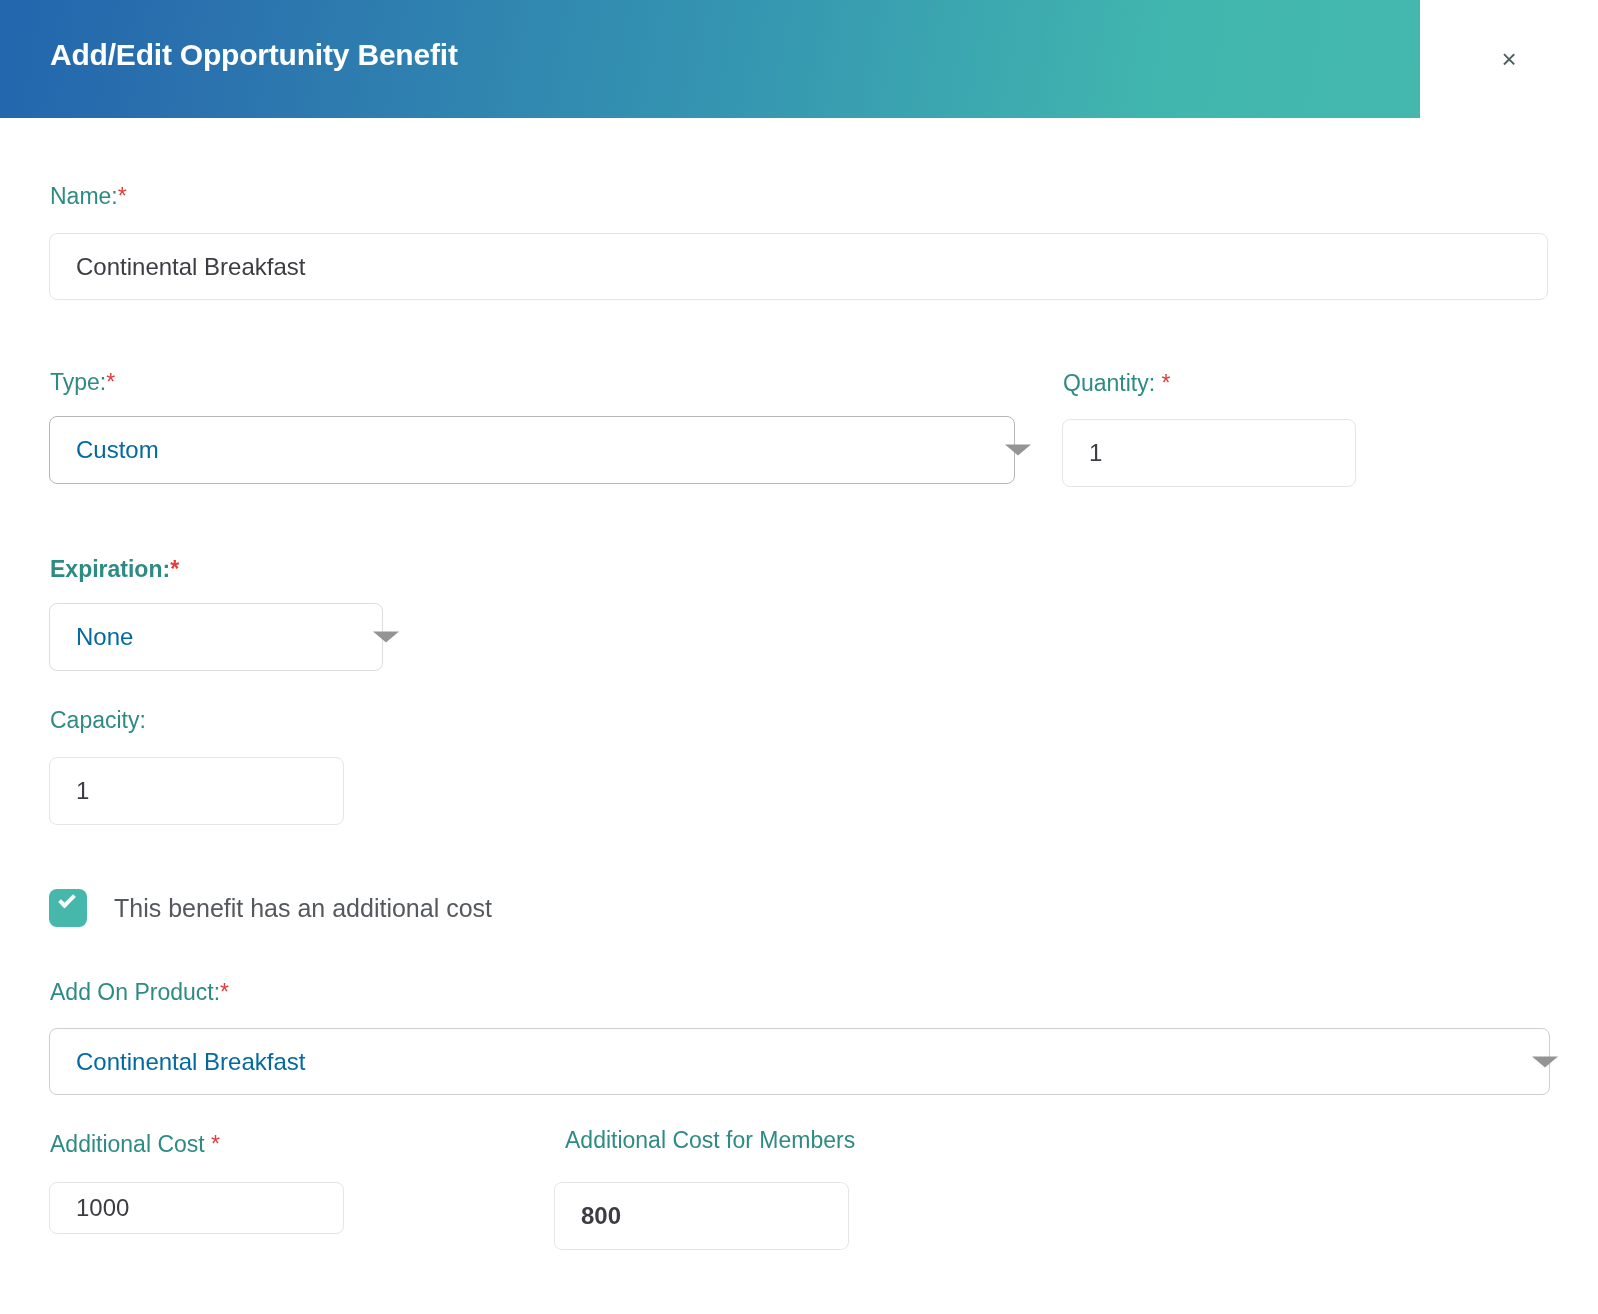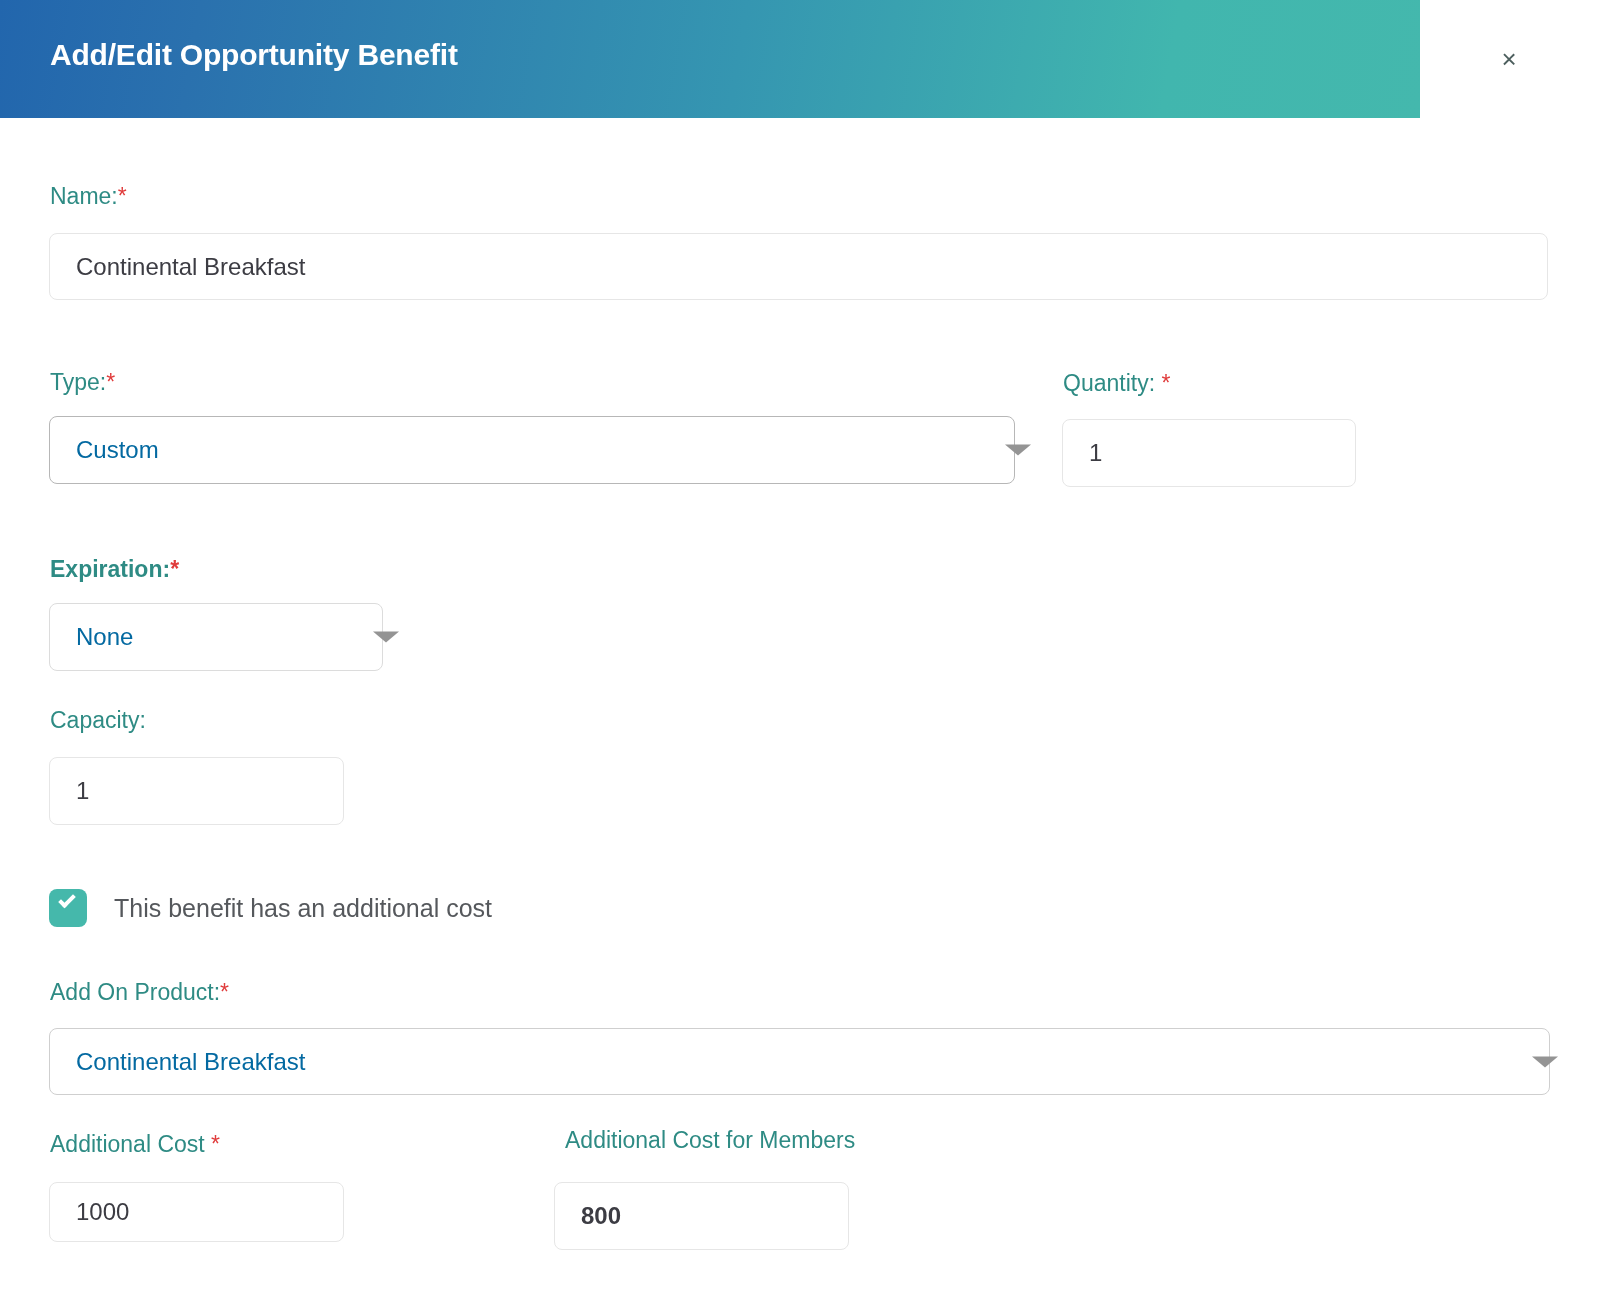--- a/index.html
+++ b/index.html
@@ -171,21 +171,21 @@
     color: #55585c;
     white-space: nowrap;
   }
 
   #addon-label  { left: 50px;  top: 860px; }
   #addon-select { left: 49px;  top: 910px; width: 1501px; height: 67px;
                   border: 1.5px solid #cfcfcf; }
   #addon-arrow  { left: 1482px; }
 
   #cost-label   { left: 50px;  top: 1012px; }
-  #cost-input   { left: 49px;  top: 1064px; width: 295px; height: 60px; }
+  #cost-input   { left: 49px;  top: 1064px; width: 295px; height: 52px; }
 
   #mcost-label  { left: 555px; top: 1008px; margin-left: 10px; }
   #mcost-input  { left: 554px; top: 1064px; width: 295px; height: 68px; font-weight: bold; }
 </style>
 </head>
 <body>
 
 <div class="modal">
 
   <div class="modal-header">

